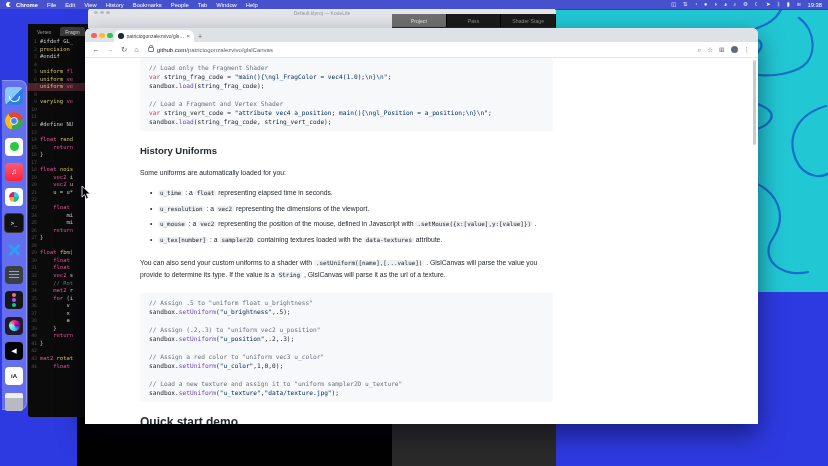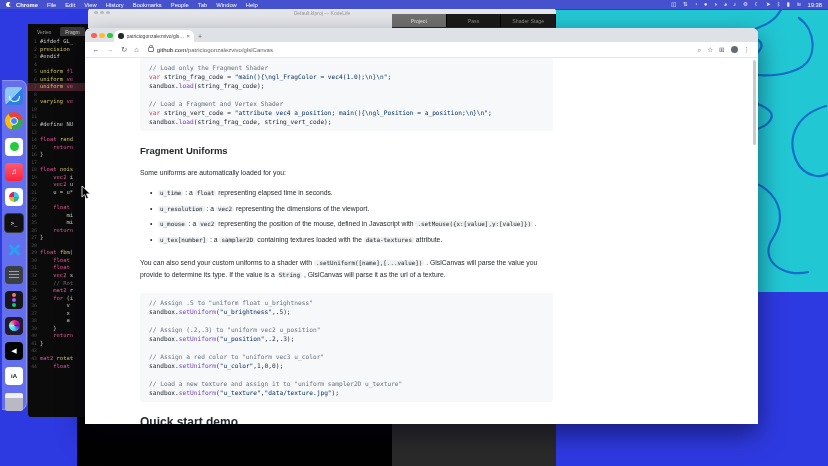--- a/index.html
+++ b/index.html
@@ -252,21 +252,21 @@
     <div id="readme">
       <div class="codeblock" id="code-block-1">
           <div class="code-line"><span class="gh-c">// Load only the Fragment Shader</span></div>
           <div class="code-line"><span class="gh-k">var</span><span class="gh-p"> string_frag_code = </span><span class="gh-s">"main(){\ngl_FragColor = vec4(1.0);\n}\n"</span><span class="gh-p">;</span></div>
           <div class="code-line"><span class="gh-p">sandbox.</span><span class="gh-f">load</span><span class="gh-p">(string_frag_code);</span></div>
           <div class="code-line">&nbsp;</div>
           <div class="code-line"><span class="gh-c">// Load a Fragment and Vertex Shader</span></div>
           <div class="code-line"><span class="gh-k">var</span><span class="gh-p"> string_vert_code = </span><span class="gh-s">"attribute vec4 a_position; main(){\ngl_Position = a_position;\n}\n"</span><span class="gh-p">;</span></div>
           <div class="code-line"><span class="gh-p">sandbox.</span><span class="gh-f">load</span><span class="gh-p">(string_frag_code, string_vert_code);</span></div>
         </div>
-      <div id="heading-default-uniforms">Fragment Uniforms</div>
+      <div id="heading-default-uniforms">History Uniforms</div>
       <div class="para">Some uniforms are automatically loaded for you:</div>
       <ul id="readme-bullets">
           <li><span class="chip">u_time</span><span> : a </span><span class="chip">float</span><span> representing elapsed time in seconds.</span></li>
           <li><span class="chip">u_resolution</span><span> : a </span><span class="chip">vec2</span><span> representing the dimensions of the viewport.</span></li>
           <li><span class="chip">u_mouse</span><span> : a </span><span class="chip">vec2</span><span> representing the position of the mouse, defined in Javascript with </span><span class="chip">.setMouse({x:[value],y:[value]})</span><span> .</span></li>
           <li><span class="chip">u_tex[number]</span><span> : a </span><span class="chip">sampler2D</span><span> containing textures loaded with the </span><span class="chip">data-textures</span><span> attribute.</span></li>
         </ul>
       <div class="para" id="custom-paragraph"><span>You can also send your custom uniforms to a shader with </span><span class="chip">.setUniform([name],[...value])</span><span> . GlslCanvas will parse the value you provide to determine its type. If the value is a </span><span class="chip">String</span><span> , GlslCanvas will parse it as the url of a texture.</span></div>
       <div class="codeblock" id="code-block-2">
           <div class="code-line"><span class="gh-c">// Assign .5 to "uniform float u_brightness"</span></div>

